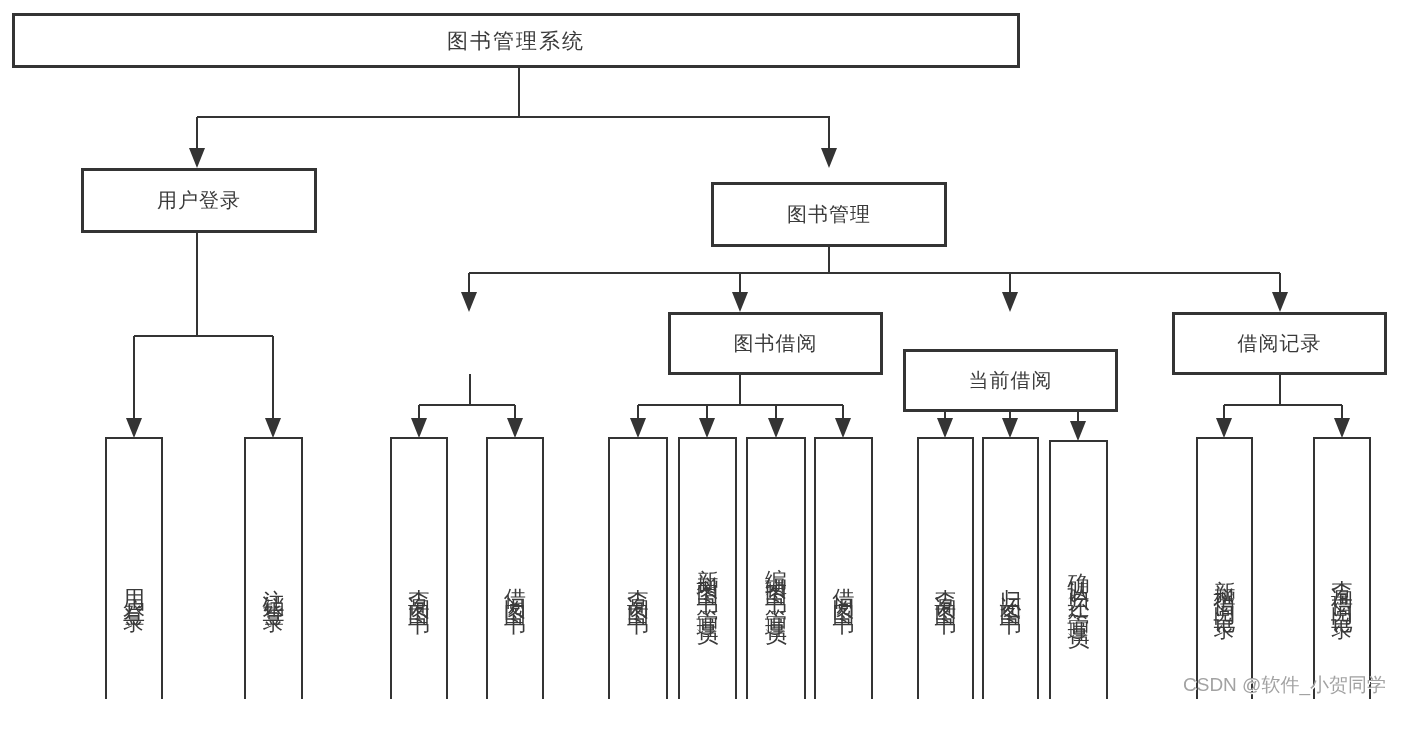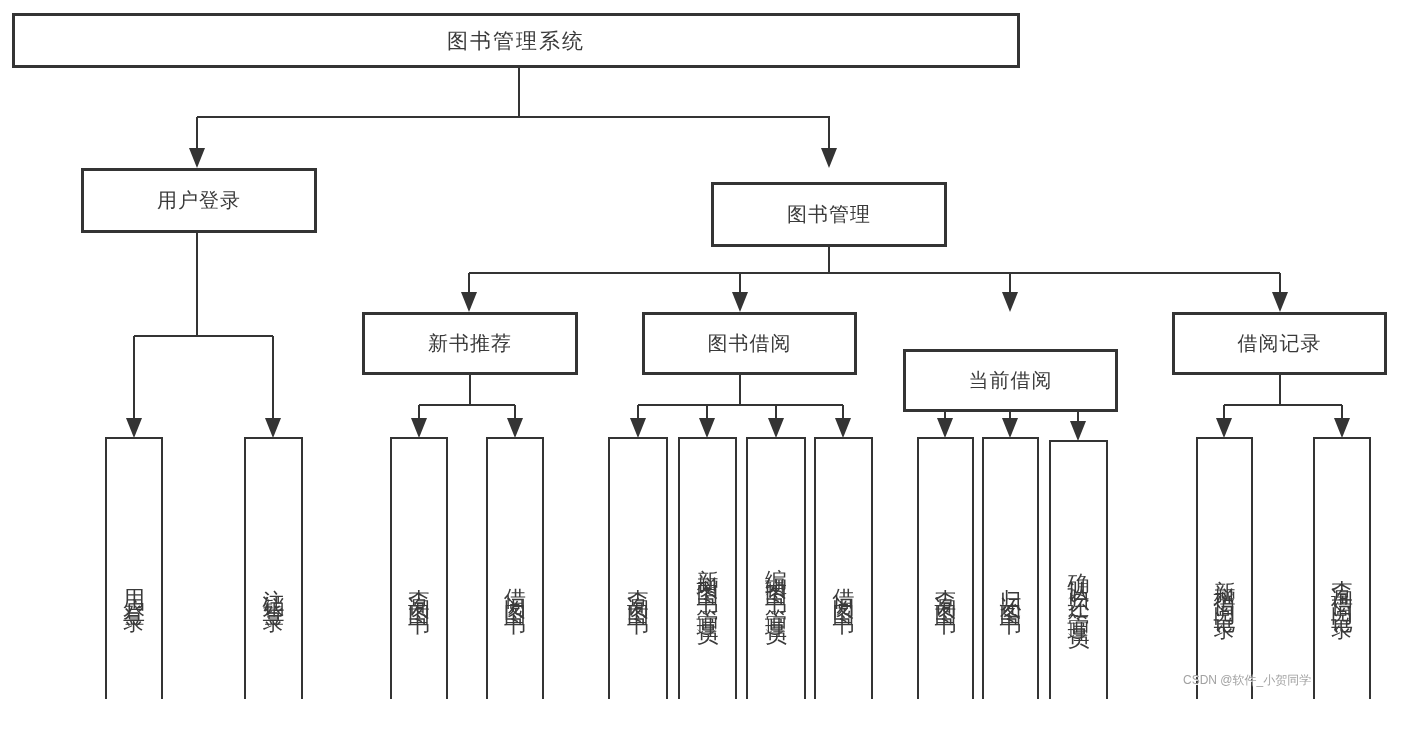--- a/index.html
+++ b/index.html
@@ -28,21 +28,21 @@
     text-orientation:mixed;
     font-size:22px;
     letter-spacing:8px;
     line-height:1;
     color:#3a3a3a;
   }
   .watermark{
     position:absolute;
     left:1183px;top:672px;
     width:215px;
-    font-size:12px;
+    font-size:19px;
     color:#a2a2a2;
     text-shadow:1px 1px 0 #ffffff;
     z-index:10;
     white-space:nowrap;
   }
 </style>
 </head>
 <body>
 
 <div id="canvas">
@@ -85,22 +85,21 @@
       <polygon points="1216,418 1232,418 1224,438"></polygon>
       <polygon points="1334,418 1350,418 1342,438"></polygon>
     </g>
   </svg>
 
   <div class="box title" style="left:12px;top:13px;width:1008px;height:55px;">图书管理系统</div>
 
   <div class="box h" style="left:81px;top:168px;width:236px;height:65px;">用户登录</div>
   <div class="box h" style="left:711px;top:182px;width:236px;height:65px;">图书管理</div>
 
-  <div class="box h" style="left:362px;top:312px;width:216px;height:63px;">新书推荐</div>
-  <div class="box h" style="left:642px;top:312px;width:215px;height:63px;">图书借阅</div>
+  <div class="box h" style="left:668px;top:312px;width:215px;height:63px;">图书借阅</div>
   <div class="box h" style="left:903px;top:312px;width:215px;height:63px;margin-top:37px;">当前借阅</div>
   <div class="box h" style="left:1172px;top:312px;width:215px;height:63px;">借阅记录</div>
 
   <div class="box leaf" style="left:105px;top:437px;width:58px;height:299px;">
     <span>用户登录</span>
     </div>
   <div class="box leaf" style="left:244px;top:437px;width:59px;height:299px;">
     <span>注销登录</span>
     </div>
 

